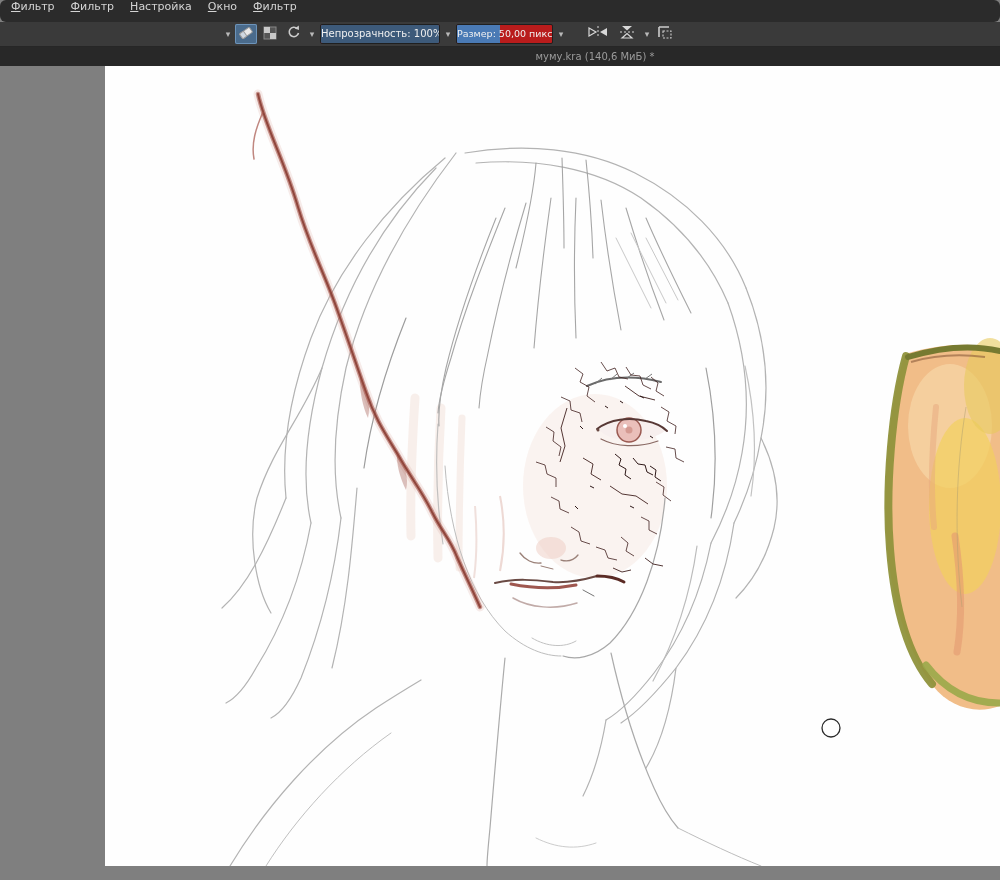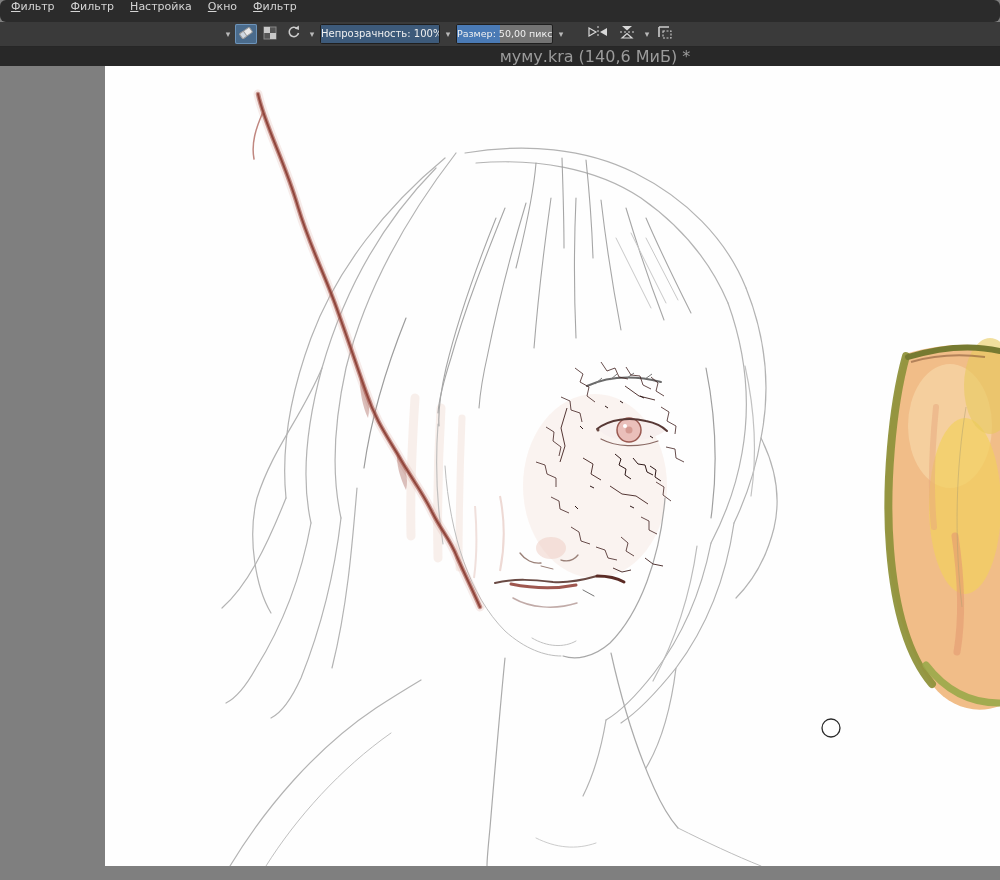--- a/index.html
+++ b/index.html
@@ -14,36 +14,36 @@
 
   
   .toolbar{height:24px;background:var(--toolbar-bg,#3a3a3a);border-bottom:1px solid #262626;
     display:flex;align-items:center;flex:0 0 auto;}
   .tb-spacer{width:222px;flex:0 0 auto;}
   .tb-btn{height:20px;display:flex;align-items:center;justify-content:center;border-radius:2px;
     margin:0 1px;flex:0 0 auto;}
   .tb-btn.icon20{width:22px;}
   .tb-btn.active{background:var(--active-tool-bg,#4a6b8c);box-shadow:inset 0 0 0 1px #6d94ba;}
   .chev{color:#b8b8b8;font-size:9px;width:12px;text-align:center;flex:0 0 auto;cursor:default;}
-  .slider{position:relative;height:18px;background:#737373;border:1px solid #1f1f1f;border-radius:2px;
+  .slider{position:relative;height:18px;background:#b91c1c;border:1px solid #1f1f1f;border-radius:2px;
     overflow:hidden;margin:0 2px;flex:0 0 auto;}
   .slider .fill{position:absolute;left:0;top:0;bottom:0;}
   .slider.opacity{width:118px;}
   .slider.opacity .fill{background:var(--opacity-fill,#3d5a7a);}
   .slider.size{width:95px;}
   .slider.size .fill{background:var(--size-fill,#4a7ab5);}
   .slider .lbl{position:relative;z-index:2;display:block;text-align:center;color:#f0f0f0;
     font-size:10px;line-height:18px;white-space:nowrap;overflow:hidden;}
   .slider.size .lbl{font-size:9.5px;}
   .tb-gap{width:16px;flex:0 0 auto;}
 
   
   .titlebar{height:19px;background:var(--titlestrip-bg,#282828);flex:0 0 auto;
     display:flex;align-items:center;justify-content:center;padding-left:190px;}
-  .doc-title{color:#9b9b9b;font-size:16px;white-space:nowrap;}
+  .doc-title{color:#9b9b9b;font-size:10px;white-space:nowrap;}
 
   
   .workspace{position:relative;flex:1 1 auto;background:var(--workspace-bg,#7f7f7f);overflow:hidden;}
   .canvas{position:absolute;left:105px;top:0;width:895px;height:800px;background:var(--canvas-bg,#fefefe);}
   .canvas svg{display:block;}
 </style>
 </head>
 <body>
 
 <div class="app">

